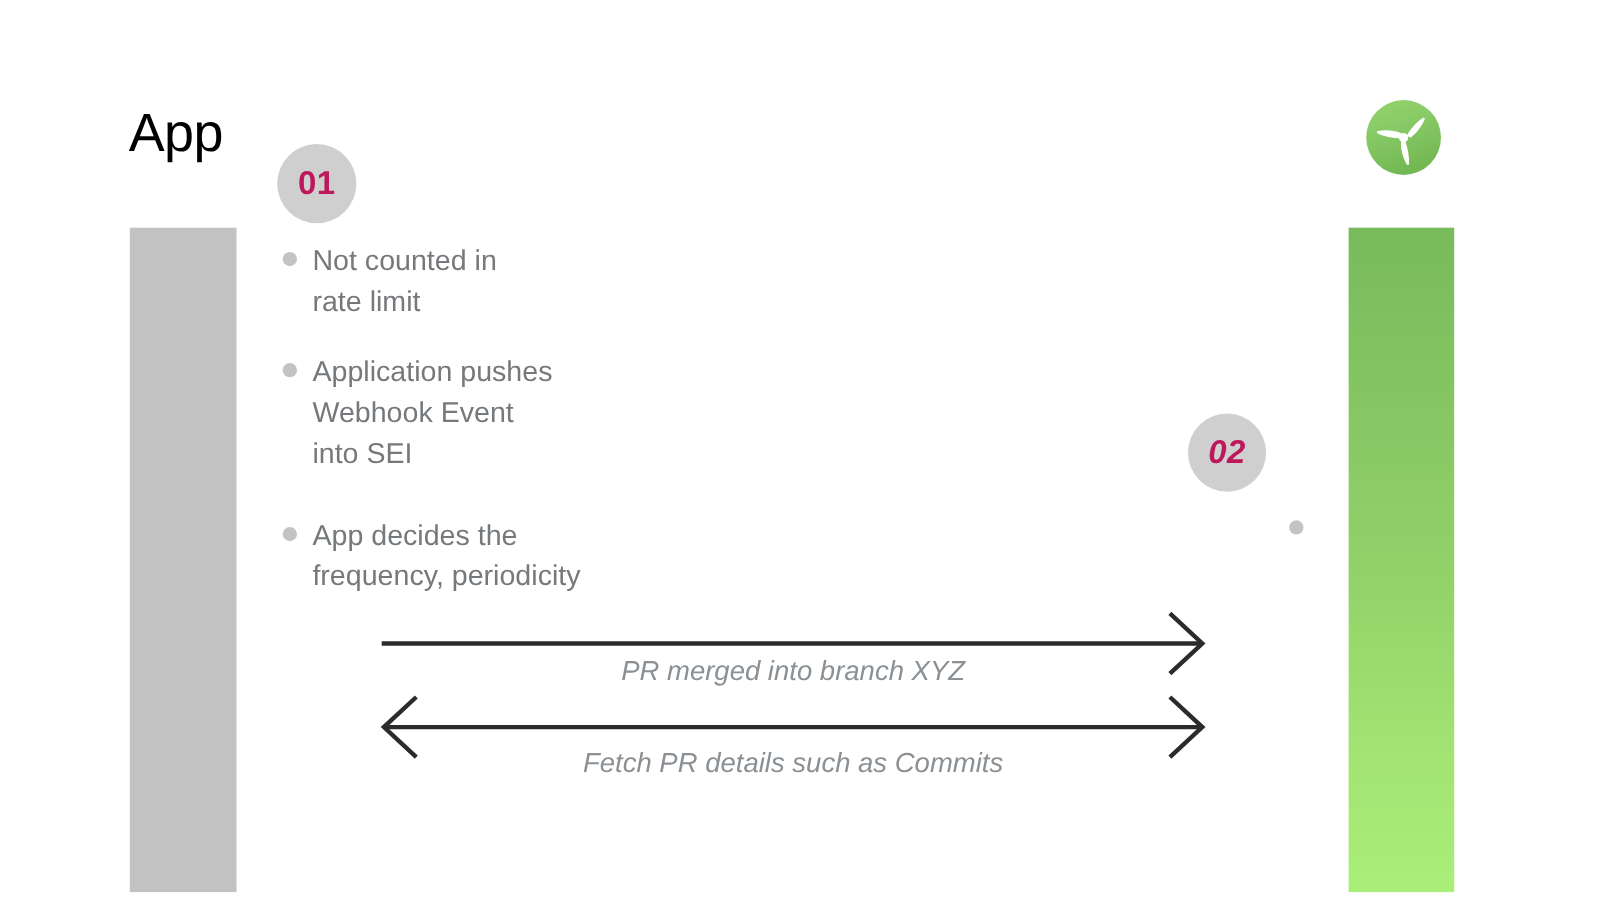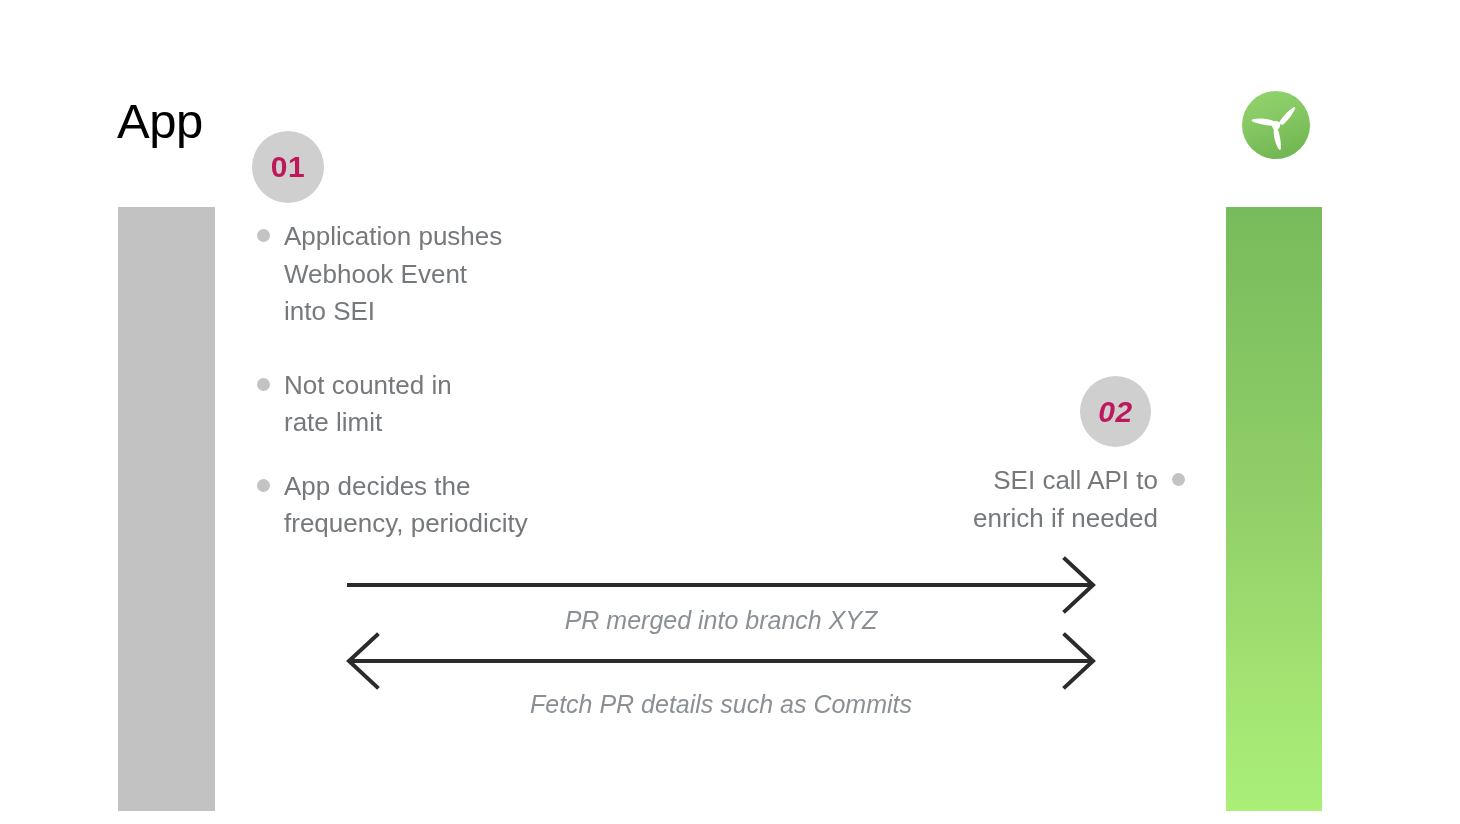--- a/index.html
+++ b/index.html
@@ -129,21 +129,20 @@
 
   .arrow-label {
     position: absolute;
     font-size: 25px;
     font-style: italic;
     color: #8b9094;
     text-align: center;
     width: 790px;
     left: 326px;
     font-weight: 400;
-    margin-top: 10px;
   }
   .label-1 { top: 596px; }
   .label-2 { top: 680px; }
 </style>
 </head>
 <body>
 
 <div id="slide">
 
   <div class="bar-app"></div>
@@ -173,42 +172,40 @@
         <circle cx="35" cy="35.2" r="4.2"></circle>
       </g>
     </svg>
   </div>
 
   <div class="step-badge badge-01">01</div>
 
   <div class="step-badge badge-02">02</div>
 
   <div class="bullet-group bullets-left">
+    <div class="bullet-row">
+      <span class="bullet-dot"></span>
+      <span class="bullet-text">Not counted in
+rate limit</span>
+    </div>
     <div class="bullet-row gap-big">
       <span class="bullet-dot"></span>
       <span class="bullet-text">Application pushes
 Webhook Event
 into SEI</span>
     </div>
     <div class="bullet-row">
       <span class="bullet-dot"></span>
-      <span class="bullet-text">Not counted in
-rate limit</span>
-    </div>
-    <div class="bullet-row">
-      <span class="bullet-dot"></span>
       <span class="bullet-text">App decides the
 frequency, periodicity</span>
     </div>
   </div>
 
   <div class="bullet-group bullets-right">
     <div class="bullet-row">
-      <span class="bullet-text">SEI call API to
-enrich if needed</span>
       <span class="bullet-dot"></span>
     </div>
   </div>
 
   <svg class="arrow-svg" viewBox="0 0 790 160" xmlns="http://www.w3.org/2000/svg">
     <g stroke="#2b2b2b" stroke-width="4" fill="none" stroke-linecap="square" stroke-linejoin="miter">
 
       <line x1="19" y1="30" x2="761" y2="30"></line>
       <polyline points="735,4 763,30 735,56"></polyline>
 

